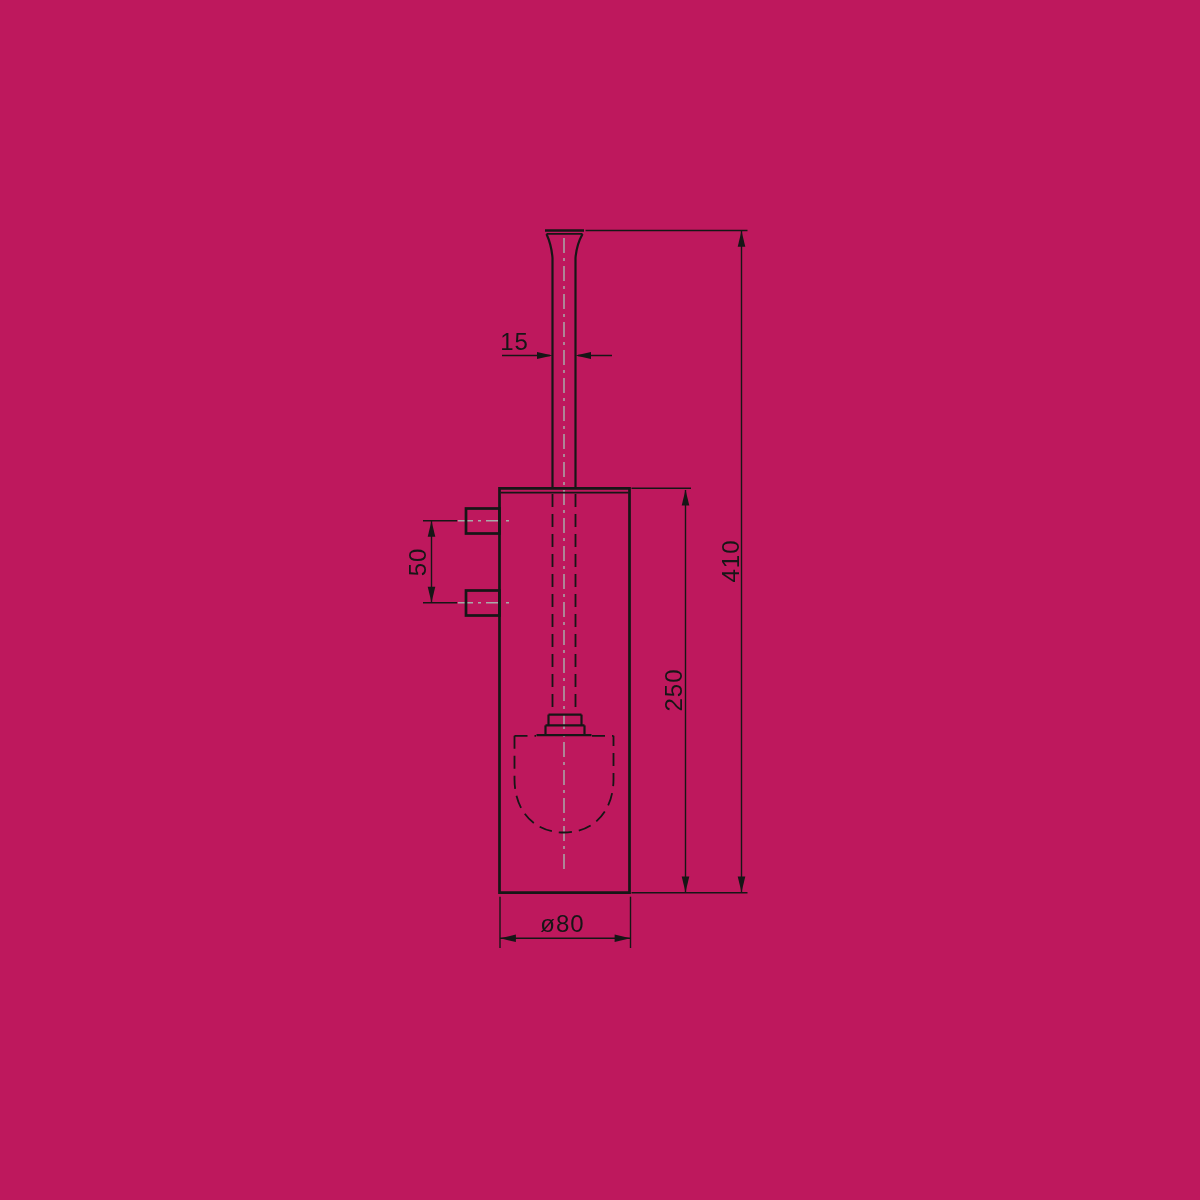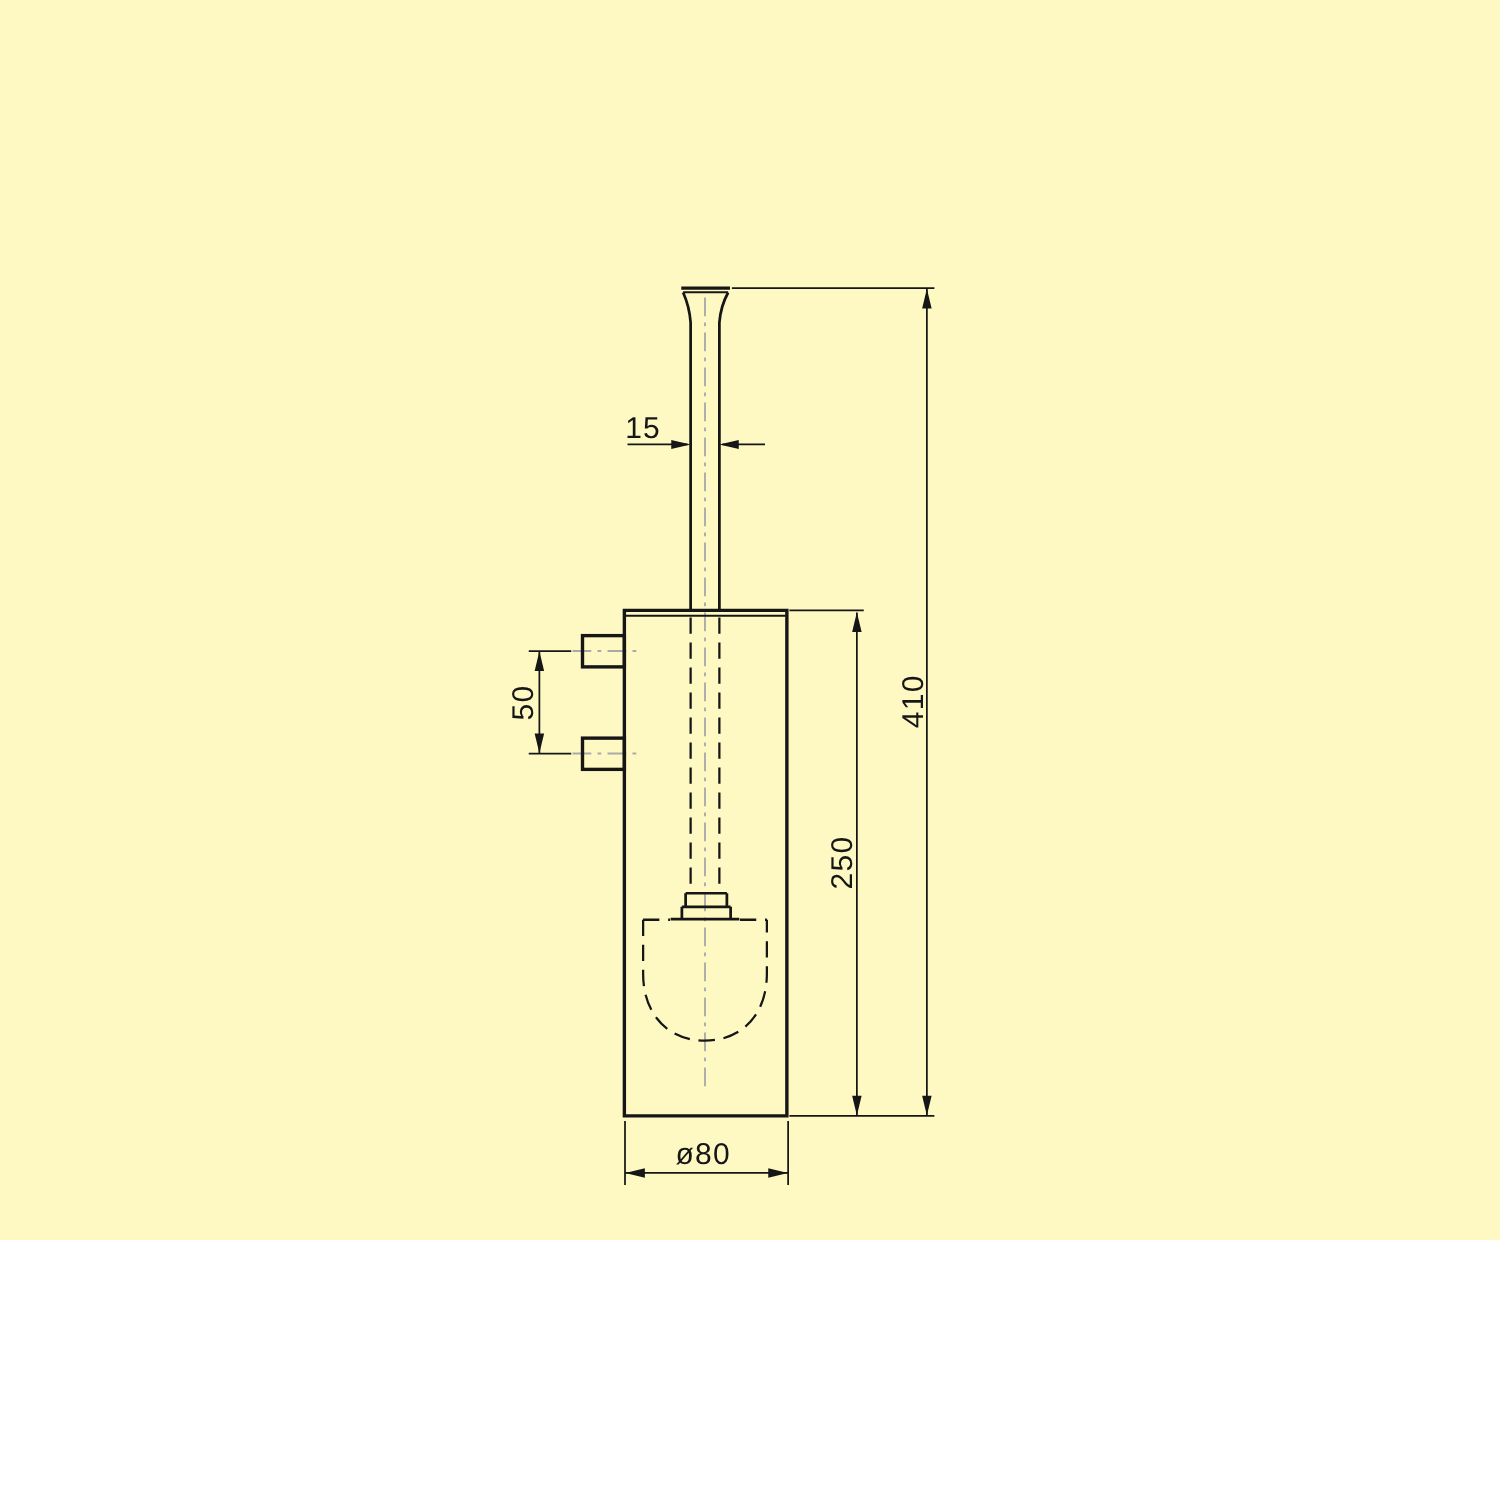--- a/index.html
+++ b/index.html
@@ -7,22 +7,22 @@
     padding: 0;
     background: #ffffff;
     width: 1200px;
     height: 1200px;
     overflow: hidden;
     font-family: "Liberation Sans", sans-serif;
   }
   .stage {
     position: relative;
     width: 1200px;
-    height: 992px;
-    background: #fef9c3;
+    height: 1200px;
+    background: #be185d;
   }
   svg { display: block; }
   .obj  { stroke: #161616; stroke-width: 2.7; fill: none; }
   .obj2 { stroke: #161616; stroke-width: 1.7; fill: none; }
   .conn { stroke: #161616; stroke-width: 2.2; fill: none; }
   .dim  { stroke: #161616; stroke-width: 1.4; fill: none; }
   .hid  { stroke: #161616; stroke-width: 1.8; fill: none; stroke-dasharray: 13 7; }
   .cl   { stroke: #a9a9a9; stroke-width: 1.5; fill: none; stroke-dasharray: 15 5 3 5; }
   .arr  { fill: #161616; stroke: none; }
   .dimtext {

